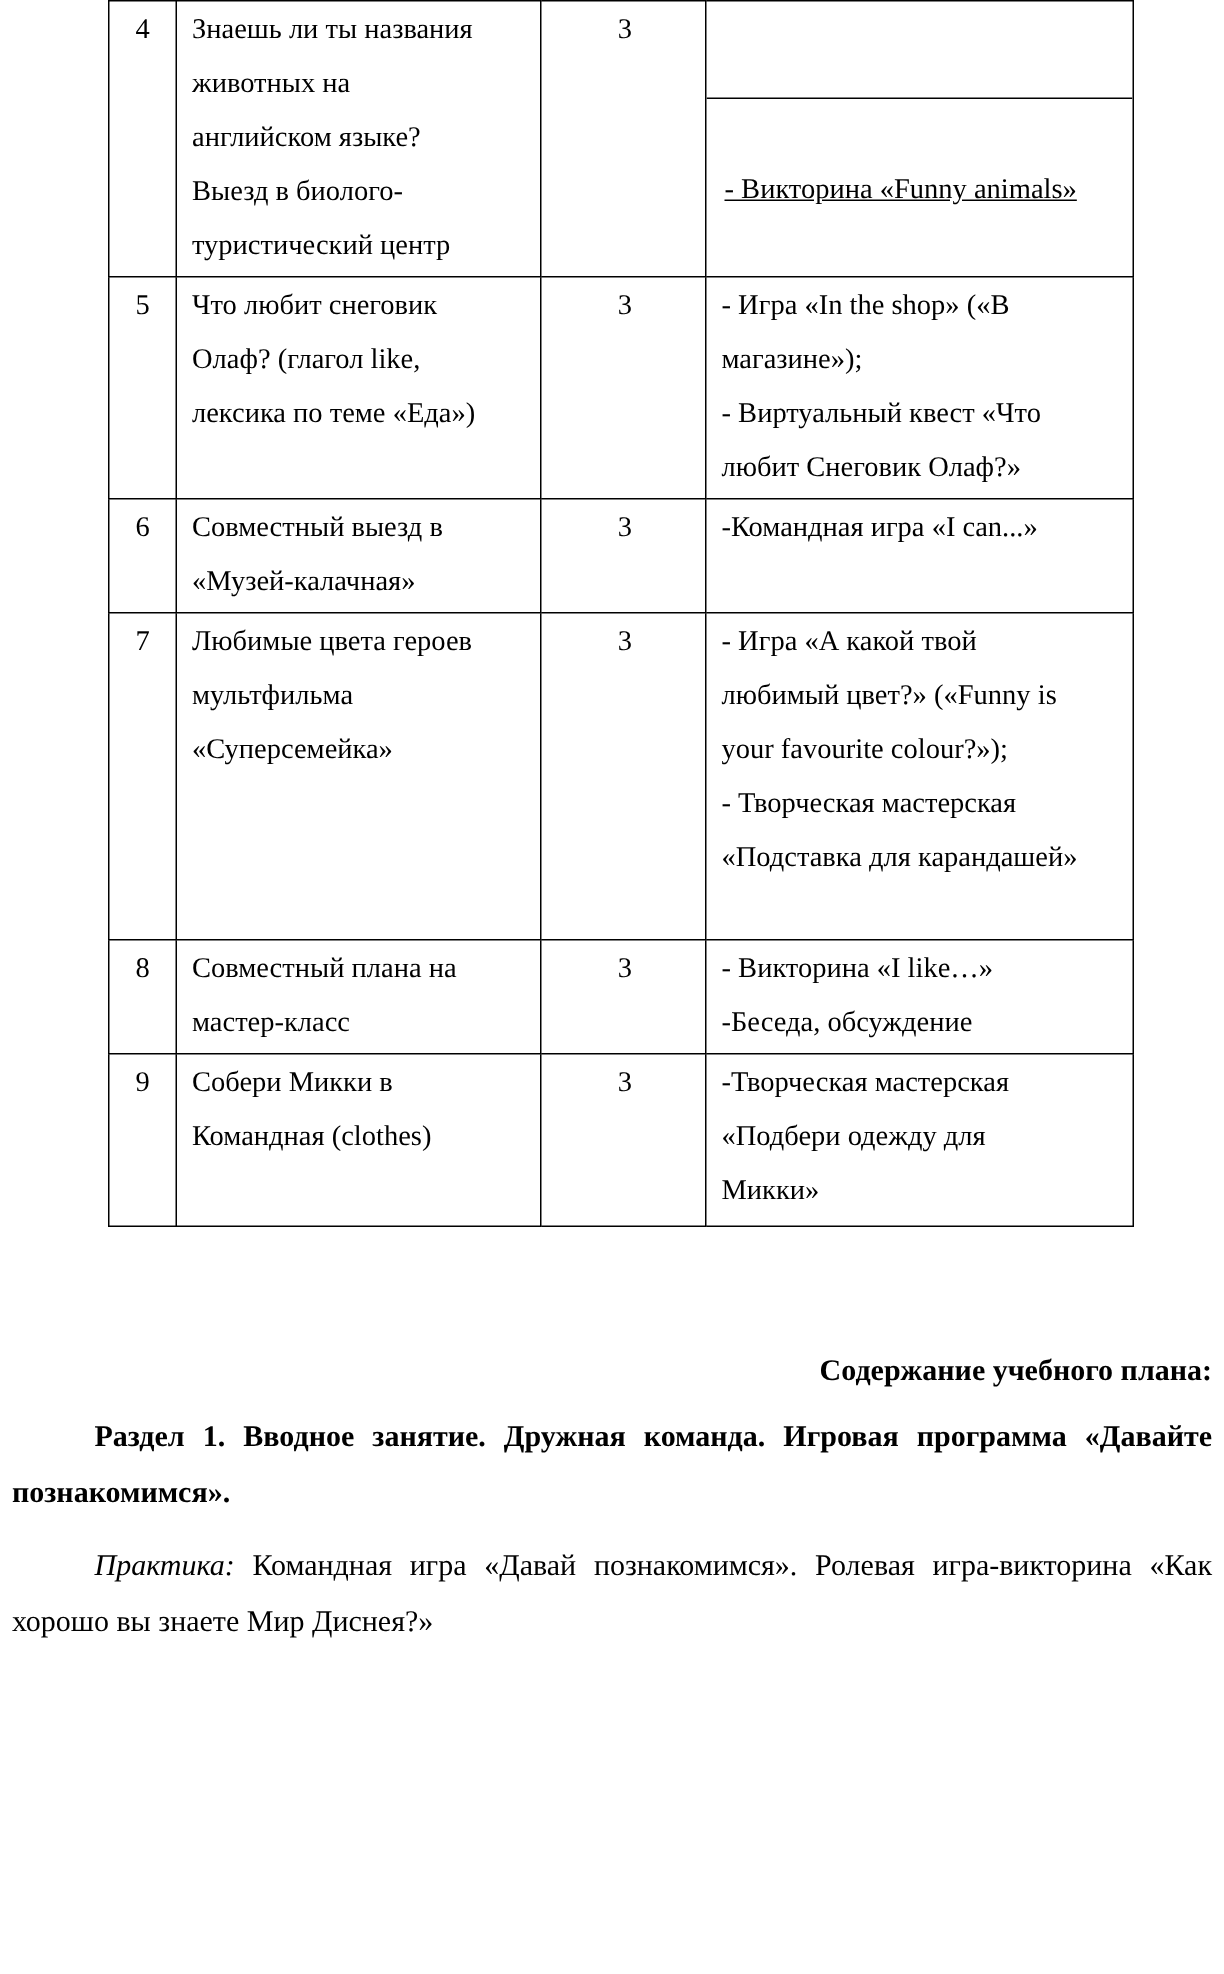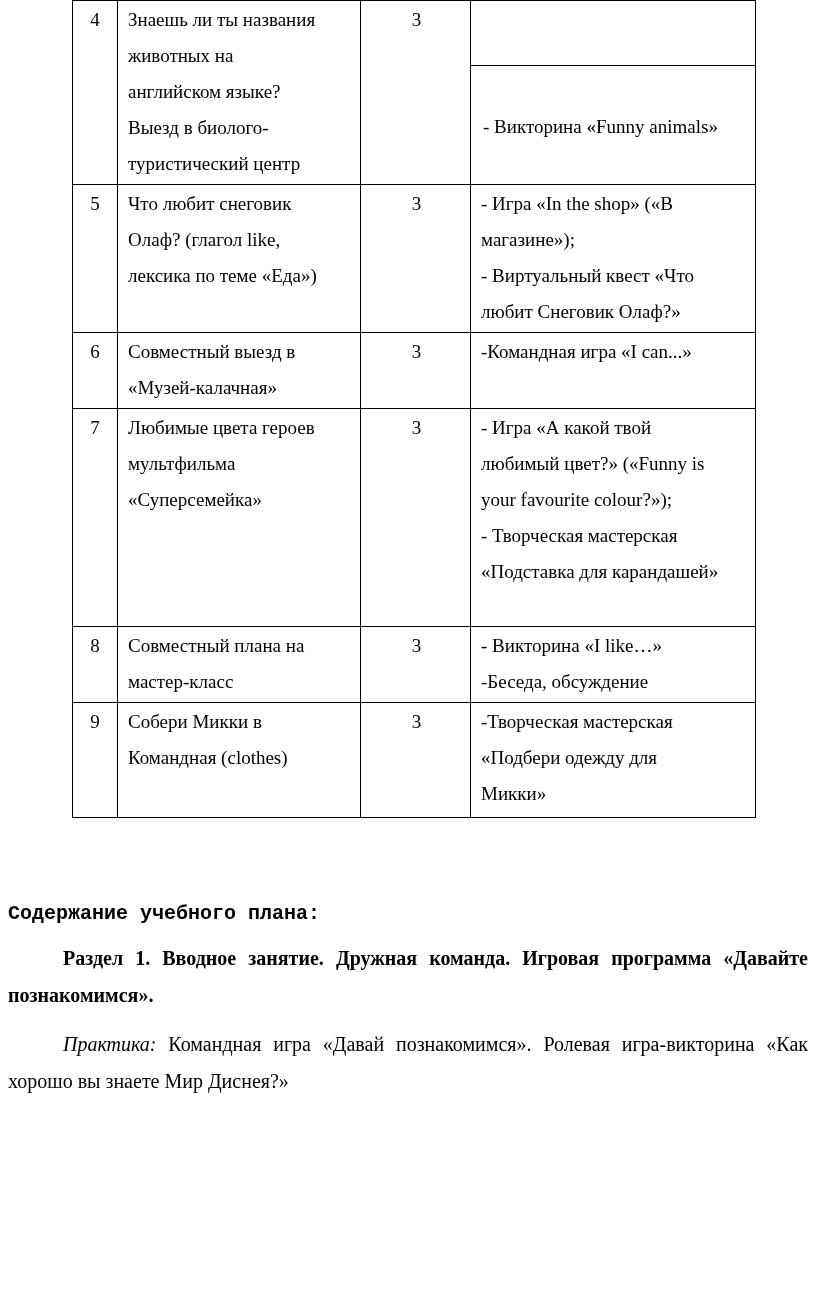--- a/index.html
+++ b/index.html
@@ -37,35 +37,34 @@
   tr.r4 { height: 180px; }
   tr.r5 { height: 145px; }
   tr.r6 { height: 73px; }
   tr.r7 { height: 218px; }
   tr.r8 { height: 73px; }
   tr.r9 { height: 115px; }
   tr.r10 { height: 125px; }
   tr.rtotal { height: 42px; }
 
   
-  td.act-split { padding: 0; }
+  td.act-split { padding: 0; text-decoration: underline; }
   .split-top { height: 29px; border-bottom: 1px solid #000; }
   .act-inner {
     padding: 7px 8px 2px 12px;
     white-space: pre-line;
   }
 
   
   .heading {
     font-size: 20px;
     font-weight: bold;
-    text-align: left;
+    text-align: right;
     line-height: 28px;
     margin: 82px 0 11px 0;
-    font-family: Liberation Mono, monospace;
   }
   .para {
     font-size: 20px;
     line-height: 37px;
     text-align: justify;
     text-indent: 55px;
     margin: 12px 0 12px 0;
   }
   .para.bold { font-weight: bold; }
   .para.theory { margin-bottom: 16px; }

